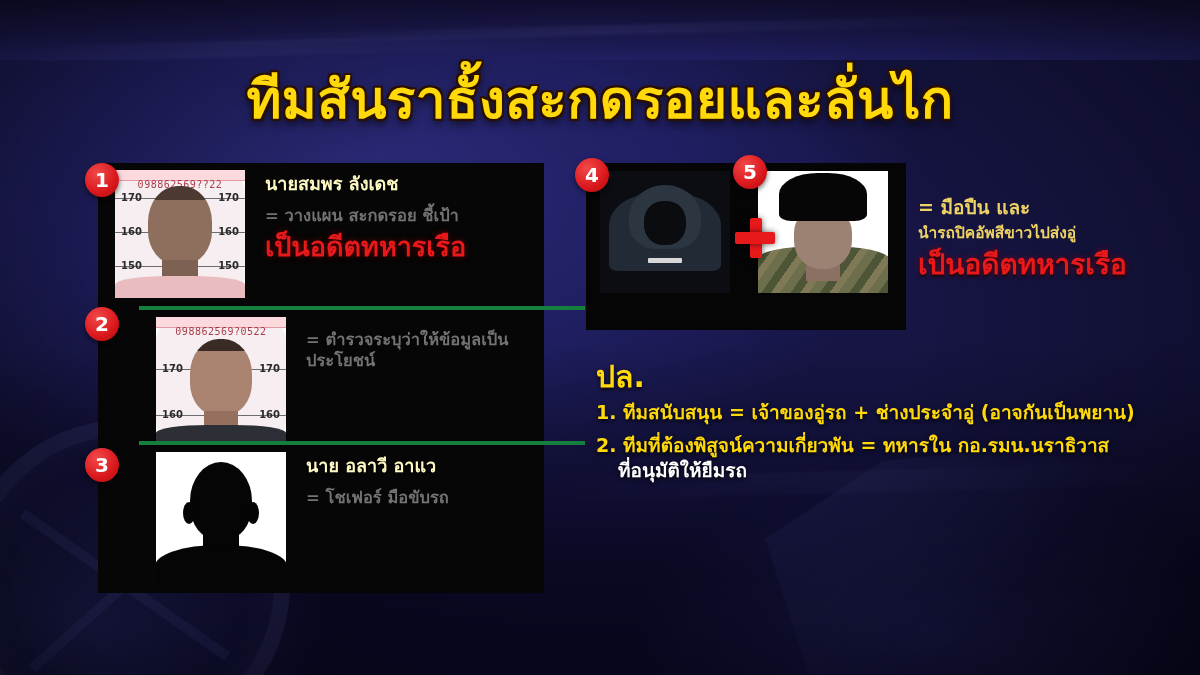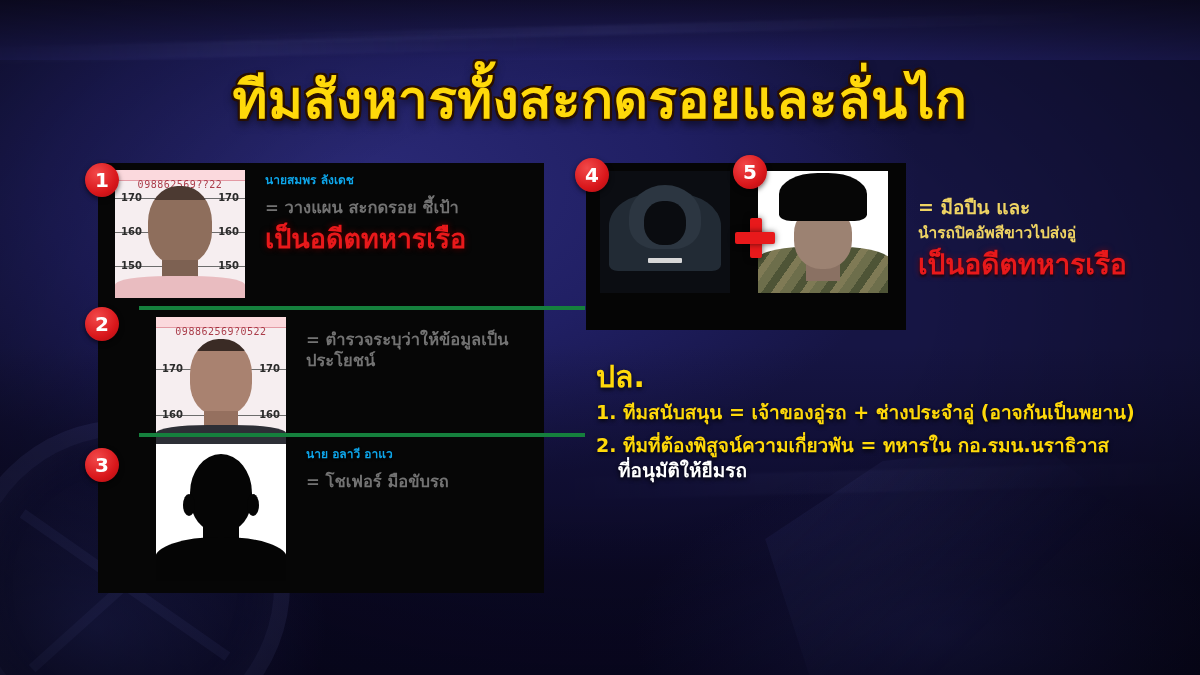--- a/index.html
+++ b/index.html
@@ -91,34 +91,34 @@
     position:absolute; left: 586px; top: 163px;
     width: 320px; height: 167px;
     background: #050505;
   }
 
   
   .row { position: absolute; left: 0; width: 446px; height: 142px; display:flex; }
   .row + .row { border-top: 4px solid #15803d; margin-left: 41px; }
   .row-1 { top: 0; }
   .row-2 { top: 143px; }
-  .row-3 { top: 270px; height: 184px; }
+  .row-3 { top: 278px; height: 184px; }
 
   .photo {
     width: 130px; height: 128px;
     margin: 7px 0 0 17px;
     flex: 0 0 auto;
     position: relative;
     overflow: hidden;
     background: #fff;
   }
   .row-3 .photo { height: 137px; }
 
   
-  .mug { background:#f6eef0; position:absolute; inset:0; }
+  .mug { background:#f6eef0; position:absolute; inset:0;border-radius:23px; }
   .mug .band {
     position:absolute; left:0; right:0; top:0; height:11px;
     background:#fbd9dd; border-bottom:1px solid #e39aa4;
     font-size:5px; color:#8d2430; text-align:center; line-height:11px; overflow:hidden;
   }
   .mug .code {
     position:absolute; left:8px; right:8px; top:9px;
     font-family:"DejaVu Sans Mono", monospace;
     font-size:10px; color:#9e1f2e; letter-spacing:.5px; text-align:center; opacity:.85;
   }
@@ -189,21 +189,21 @@
   }
   .soldier .s-uniform {
     position:absolute; left:50%; bottom:0; transform:translateX(-50%);
     width:140px; height:46px;
     background: repeating-linear-gradient(125deg,#6d6e4b 0 9px,#4e5436 9px 17px,#7f7a55 17px 24px);
     border-radius: 36% 36% 0 0;
   }
 
   .info { flex:1; padding: 10px 8px 0 20px; min-width:0; }
   .name {
-    color:#0ea5e9; font-weight:bold; font-size:12px; line-height:1.25;
+    color:#fef9c3; font-weight:bold; font-size:18px; line-height:1.25;
     text-shadow: 0 1px 2px rgba(0,0,0,.9);
   }
   .role {
     color:#737373; font-size:16.5px; line-height:1.3; margin-top:9px; font-weight:600;
   }
   .emph {
     color:#e8191b; font-weight:bold; font-size:27px; line-height:1.1; margin-top:6px;
     text-shadow: 0 0 6px rgba(180,0,0,.55), 0 2px 3px rgba(0,0,0,.85);
     white-space: nowrap;
   }
@@ -278,21 +278,21 @@
   <div class="bg-top-band"></div>
   <div class="bg-streak" style="left:-40px; top:40px; width:620px; height:16px;"></div>
   <div class="bg-streak" style="left:200px; top:24px; width:900px; height:10px;"></div>
   <div class="bg-streak" style="left:560px; top:470px; width:640px; height:22px;"></div>
   <div class="bg-bottom">
     <div class="wheel"></div>
     <div class="truckshape"></div>
   </div>
   <div class="bg-vignette"></div>
 
-  <div class="title">ทีมสังหารทั้งสะกดรอยและลั่นไก</div>
+  <div class="title">ทีมสันราธั้งสะกดรอยและลั่นไก</div>
 
   <div class="panel-left">
 
     <div class="row row-1">
       <div class="photo">
         <div class="mug">
           <div class="band"></div>
           <div class="code">098862569??22</div>
           <div class="ruler" style="top:28px;"></div>
           <div class="ruler" style="top:62px;"></div>

